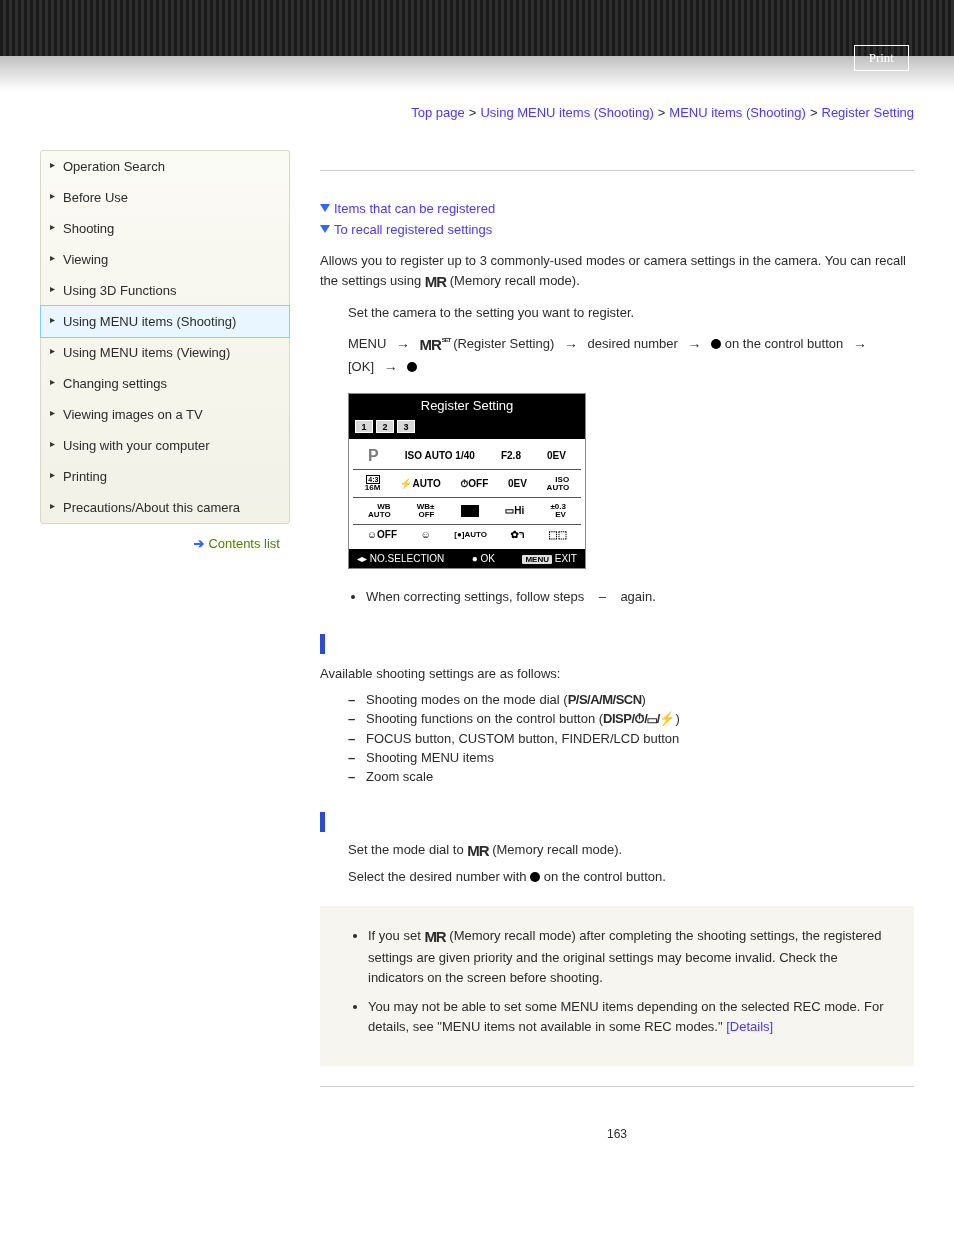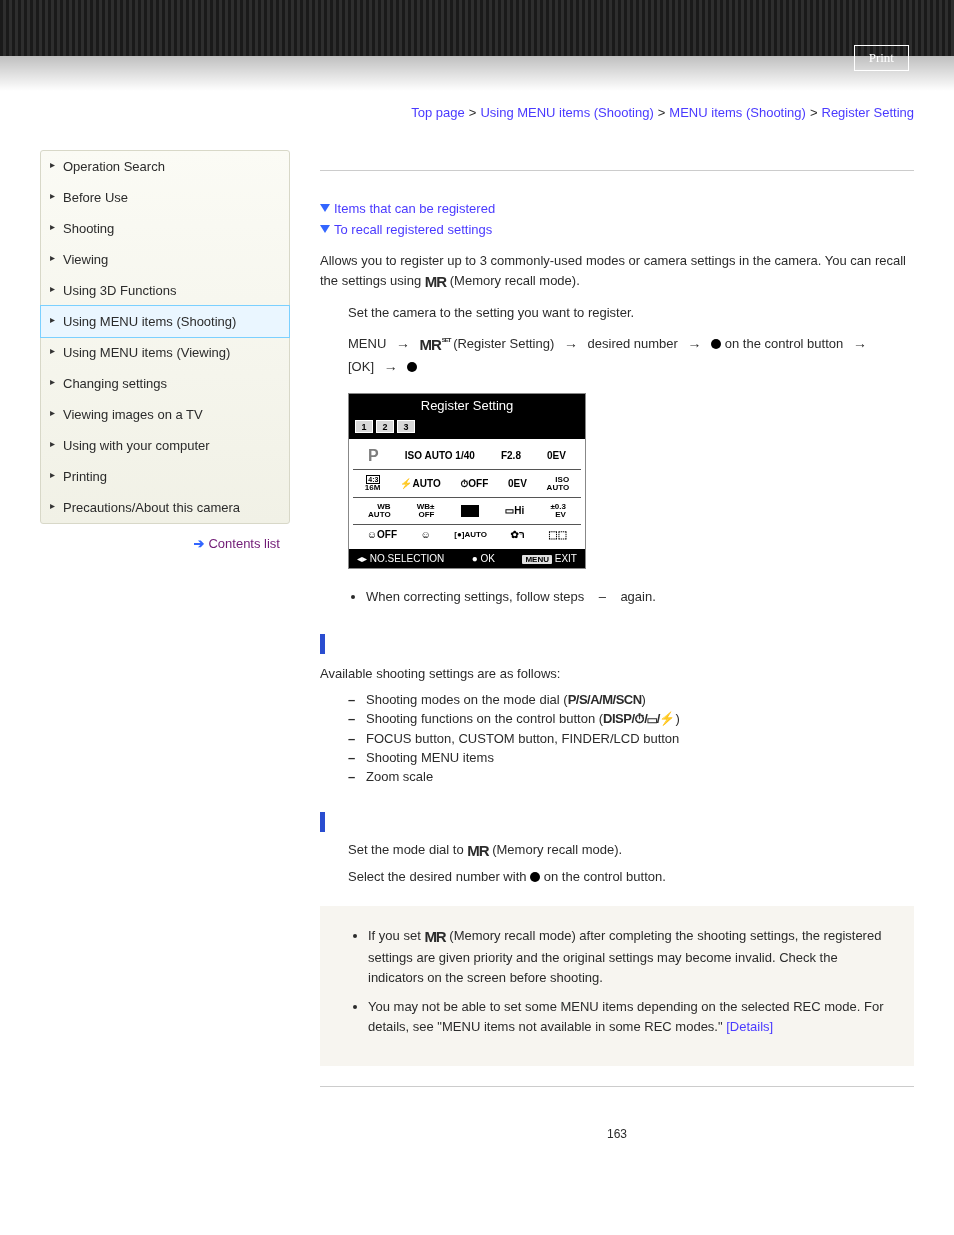--- a/index.html
+++ b/index.html
@@ -10,21 +10,21 @@
 .breadcrumb { text-align: right; padding: 14px 40px 30px 0; font-size: 13px; }
 .breadcrumb a { color: #4a3aff; text-decoration: none; margin-top: 45px; }
 .breadcrumb .sep { color: #2b2b2b; padding: 0 4px; }
 .layout { display: flex; padding: 0 40px 40px 40px; }
 .sidebar { width: 250px; flex-shrink: 0; border: 1px solid #d8d8c8; border-radius: 3px; background: linear-gradient(180deg,#fbfbf5,#f1f1e6); }
 .sidebar ul { list-style: none; }
 .sidebar li { padding: 8px 10px 8px 22px; position: relative; font-size: 13px; cursor: pointer; }
 .sidebar li.active { outline: 1px solid #7bd0ff; background: #eaf6ff; }
 .sidebar li::before { content: "▸"; position: absolute; left: 9px; top: 8px; font-size: 10px; color: #333; }
 .contents-link { text-align: right; padding: 12px 10px; }
-.contents-link a { color: #701a75; text-decoration: none; font-size: 13px; margin-top: 12px; }
+.contents-link a { color: #4d7c0f; text-decoration: none; font-size: 13px; margin-top: 12px; }
 .arrow-blue { color: #3366ff; font-weight: bold; margin-right: 4px; }
 .main { flex: 1; padding-left: 30px; }
 .hr { border: none; border-top: 1px solid #ccc; margin: 20px 0; }
 .anchor-list { margin: 30px 0 14px 0; }
 .anchor-list div { margin-bottom: 6px; }
 .anchor-list a { color: #4a3aff; text-decoration: none; }
 .tri { display: inline-block; width: 0; height: 0; border-left: 5px solid transparent; border-right: 5px solid transparent; border-top: 8px solid #3366ff; margin-right: 4px; vertical-align: 1px; }
 .body-text { line-height: 1.5; }
 .indent1 { margin-left: 28px; margin-top: 10px; }
 .mr-glyph { font-family: Arial; font-weight: bold; font-size: 15px; letter-spacing: -1px; vertical-align: -2px; }

